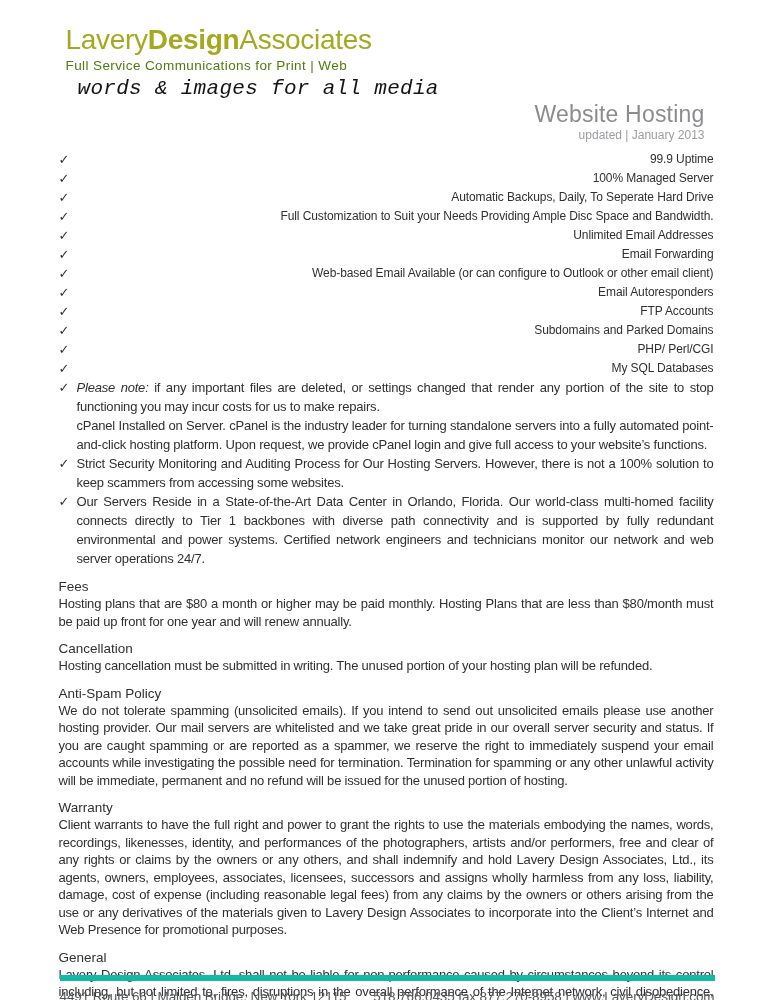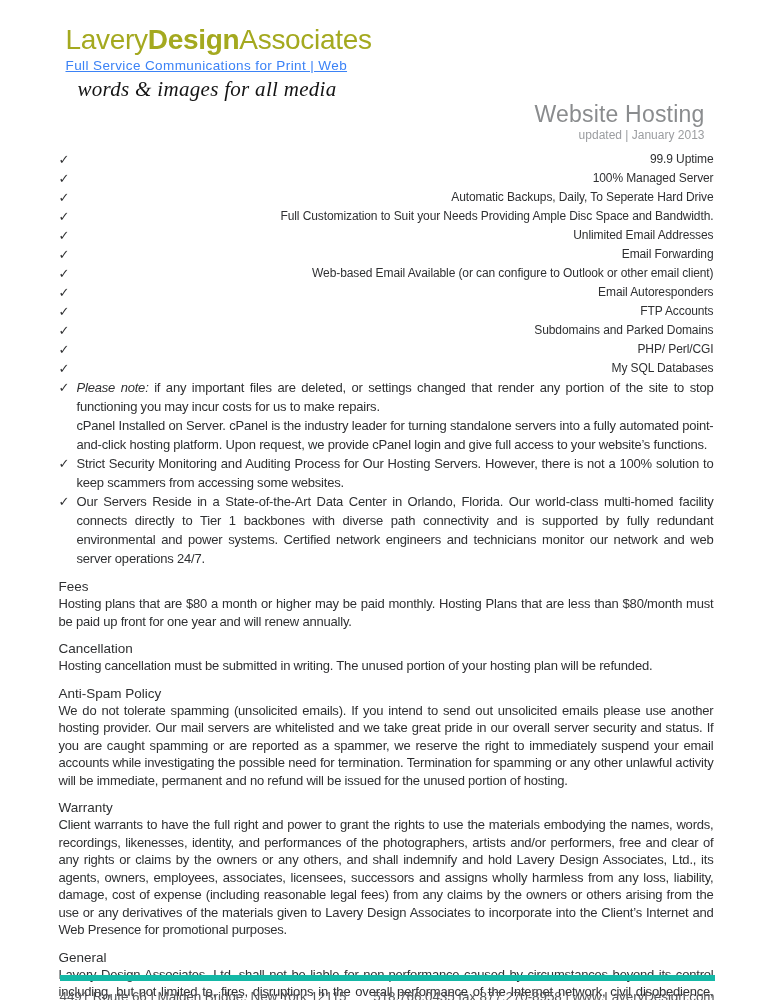--- a/index.html
+++ b/index.html
@@ -12,23 +12,23 @@
     background: #ffffff;
     font-family: "Liberation Sans", sans-serif;
     color: #2f3032;
     overflow: hidden;
   }
 
   
   .header { padding: 9px 24px 0 24px; }
   .logo { font-size: 28px; line-height: 30px; color: #a4a91f; letter-spacing: -0.3px; }
   .logo .bold { font-weight: bold; }
-  .tagline { font-size: 13.5px; line-height: 15px; color: #3b82f6; margin-top: 3px; letter-spacing: 0.4px; text-decoration: underline; }
+  .tagline { font-size: 13.5px; line-height: 15px; color: #4d7c0f; margin-top: 3px; letter-spacing: 0.4px; }
   .motto {
-    font-family: Liberation Serif, serif;
+    font-family: Liberation Mono, monospace;
     font-style: italic;
     font-size: 21px;
     line-height: 24px;
     color: #141414;
     margin: 4px 0 0 12px;
     letter-spacing: 0.3px;
   }
 
   
   .title-block { position: absolute; top: 86px; right: 27px; text-align: right; }

